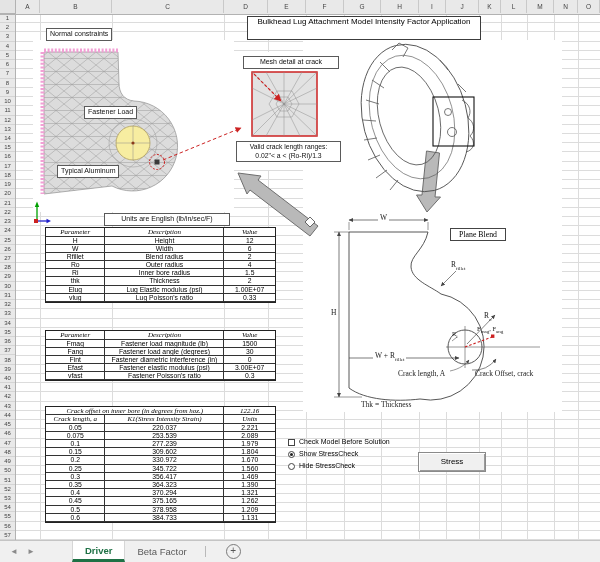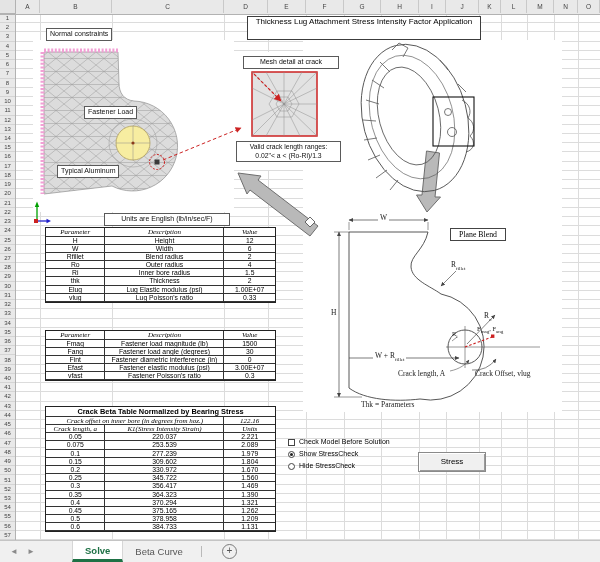--- a/index.html
+++ b/index.html
@@ -229,43 +229,43 @@
     <path d="M457,337 L452,341" stroke-width="0.55"></path>
     <path d="M472,370 A26,26 0 0 0 496,359" stroke-width="0.65" marker-end="url(#dim)"></path>
     <path d="M450,371 C460,369 466,364 469,360" stroke-width="0.55" marker-end="url(#dim)"></path>
     <polygon points="305,222 310,217 315,222 310,227" fill="#fff" stroke-width="0.8"></polygon>
     <path d="M465,347 L492,337" stroke="#cc2222" stroke-width="1.1" stroke-dasharray="2.5,2"></path>
     <rect x="491" y="334.5" width="3.4" height="3.4" fill="#cc2222" stroke="none"></rect>
   </g>
 </svg>
 
 <div class="abs" id="titlebox">
-  <div>Thickness Lug Attachment Stress Intensity Factor Application</div>
+  <div>Bulkhead Lug Attachment Model Intensity Factor Application</div>
 </div>
 <div class="abs lblbox" style="left:46px;top:28px;">Normal constraints</div>
 <div class="abs lblbox" style="left:84px;top:106px;">Fastener Load</div>
 <div class="abs lblbox" style="left:57px;top:165px;">Typical Aluminum</div>
 <div class="abs lblbox center" style="left:104px;top:213px;width:118px;">Units are English (lb/in/sec/F)</div>
 <div class="abs lblbox center" style="left:243px;top:56px;width:88px;">Mesh detail at crack</div>
 <div class="abs lblbox center" style="left:236px;top:141px;width:97px;font-size:6.8px;">
   <div>Valid crack length ranges:</div>
   <div>0.02"&lt; a &lt; (Ro-Ri)/1.3</div>
 </div>
 <div class="abs" id="planestrain">Plane Blend</div>
 
 <div class="abs schlbl onwhite" style="left:378px;top:213px;">W</div>
 <div class="abs schlbl onwhite" style="left:329px;top:308px;">H</div>
 <div class="abs schlbl onwhite" style="left:373px;top:351px;"><span>W + R</span><sub>fillet</sub></div>
 <div class="abs schlbl" style="left:451px;top:260px;"><span>R</span><sub>fillet</sub></div>
 <div class="abs schlbl" style="left:484px;top:311px;"><span>R</span><sub>o</sub></div>
 <div class="abs schlbl" style="left:452px;top:330px;font-size:6.5px;"><span>R</span><sub>i</sub></div>
 <div class="abs schlbl" style="left:477px;top:325px;font-size:6.5px;"><span>F</span><sub>mag</sub><span>, F</span><sub>ang</sub></div>
 <div class="abs schlbl" style="left:398px;top:369px;">Crack length, A</div>
-<div class="abs schlbl" style="left:475px;top:369px;">Crack Offset, vlug</div>
-<div class="abs schlbl" style="left:361px;top:400px;">Thk = Parameters</div>
+<div class="abs schlbl" style="left:475px;top:369px;">Crack Offset, crack</div>
+<div class="abs schlbl" style="left:361px;top:400px;">Thk = Thickness</div>
 
 <div class="xtable" id="tbl-lug" style="top:227px;width:231px;">
     <div class="trow">
       <div class="tcell thead" style="width: 60px; height: 8.5px; line-height: 8.5px;">Parameter</div>
       <div class="tcell thead" style="width: 120px; height: 8.5px; line-height: 8.5px;">Description</div>
       <div class="tcell thead" style="width: 51px; height: 8.5px; line-height: 8.5px;">Value</div>
     </div>
     <div class="trow">
       <div class="tcell " style="width: 60px; height: 8.2px; line-height: 8.2px;">H</div>
       <div class="tcell " style="width: 120px; height: 8.2px; line-height: 8.2px;">Height</div>
@@ -333,23 +333,20 @@
       <div class="tcell " style="width: 120px; height: 8.2px; line-height: 8.2px;">Fastener elastic modulus (psi)</div>
       <div class="tcell " style="width: 51px; height: 8.2px; line-height: 8.2px;">3.00E+07</div>
     </div>
     <div class="trow">
       <div class="tcell " style="width: 60px; height: 8.2px; line-height: 8.2px;">vfast</div>
       <div class="tcell " style="width: 120px; height: 8.2px; line-height: 8.2px;">Fastener Poisson's ratio</div>
       <div class="tcell " style="width: 51px; height: 8.2px; line-height: 8.2px;">0.3</div>
     </div>
   </div>
 <div class="xtable" id="tbl-beta" style="top:406px;width:231px;">
-    <div class="trow">
-      <div class="tcell ttitle" style="width: 229px; height: 9.5px; line-height: 9.5px;">Crack Beta Table Normalized by Bearing Stress</div>
-    </div>
     <div class="trow">
       <div class="tcell thead" style="width: 180px; height: 8.2px; line-height: 8.2px;">Crack offset on inner bore (in degrees from hoz.)</div>
       <div class="tcell thead" style="width: 51px; height: 8.2px; line-height: 8.2px;">122.16</div>
     </div>
     <div class="trow">
       <div class="tcell thead" style="width: 60px; height: 8.5px; line-height: 8.5px;">Crack length, a</div>
       <div class="tcell thead" style="width: 120px; height: 8.5px; line-height: 8.5px;">K1(Stress Intensity Strain)</div>
       <div class="tcell thead" style="width: 51px; height: 8.5px; line-height: 8.5px;">Units</div>
     </div>
     <div class="trow">
@@ -420,17 +417,17 @@
 <div class="abs ctl-label" style="left:299px;top:450px;">Show StressCheck</div>
 <div class="abs cb radio" style="left:288px;top:463px;"></div>
 <div class="abs ctl-label" style="left:299px;top:462px;">Hide StressCheck</div>
 <div class="abs" id="solvebtn">Stress</div>
 
 <div class="abs" id="tabbar">
   <div class="navarrows">
     <span>◄</span>
     <span>►</span>
   </div>
-  <div class="tab active">Solve</div>
-  <div class="tab">Beta Curve</div>
+  <div class="tab active">Driver</div>
+  <div class="tab">Beta Factor</div>
   <div class="tabsep"></div>
   <div class="addtab">+</div>
 </div>
 
 </body></html>

